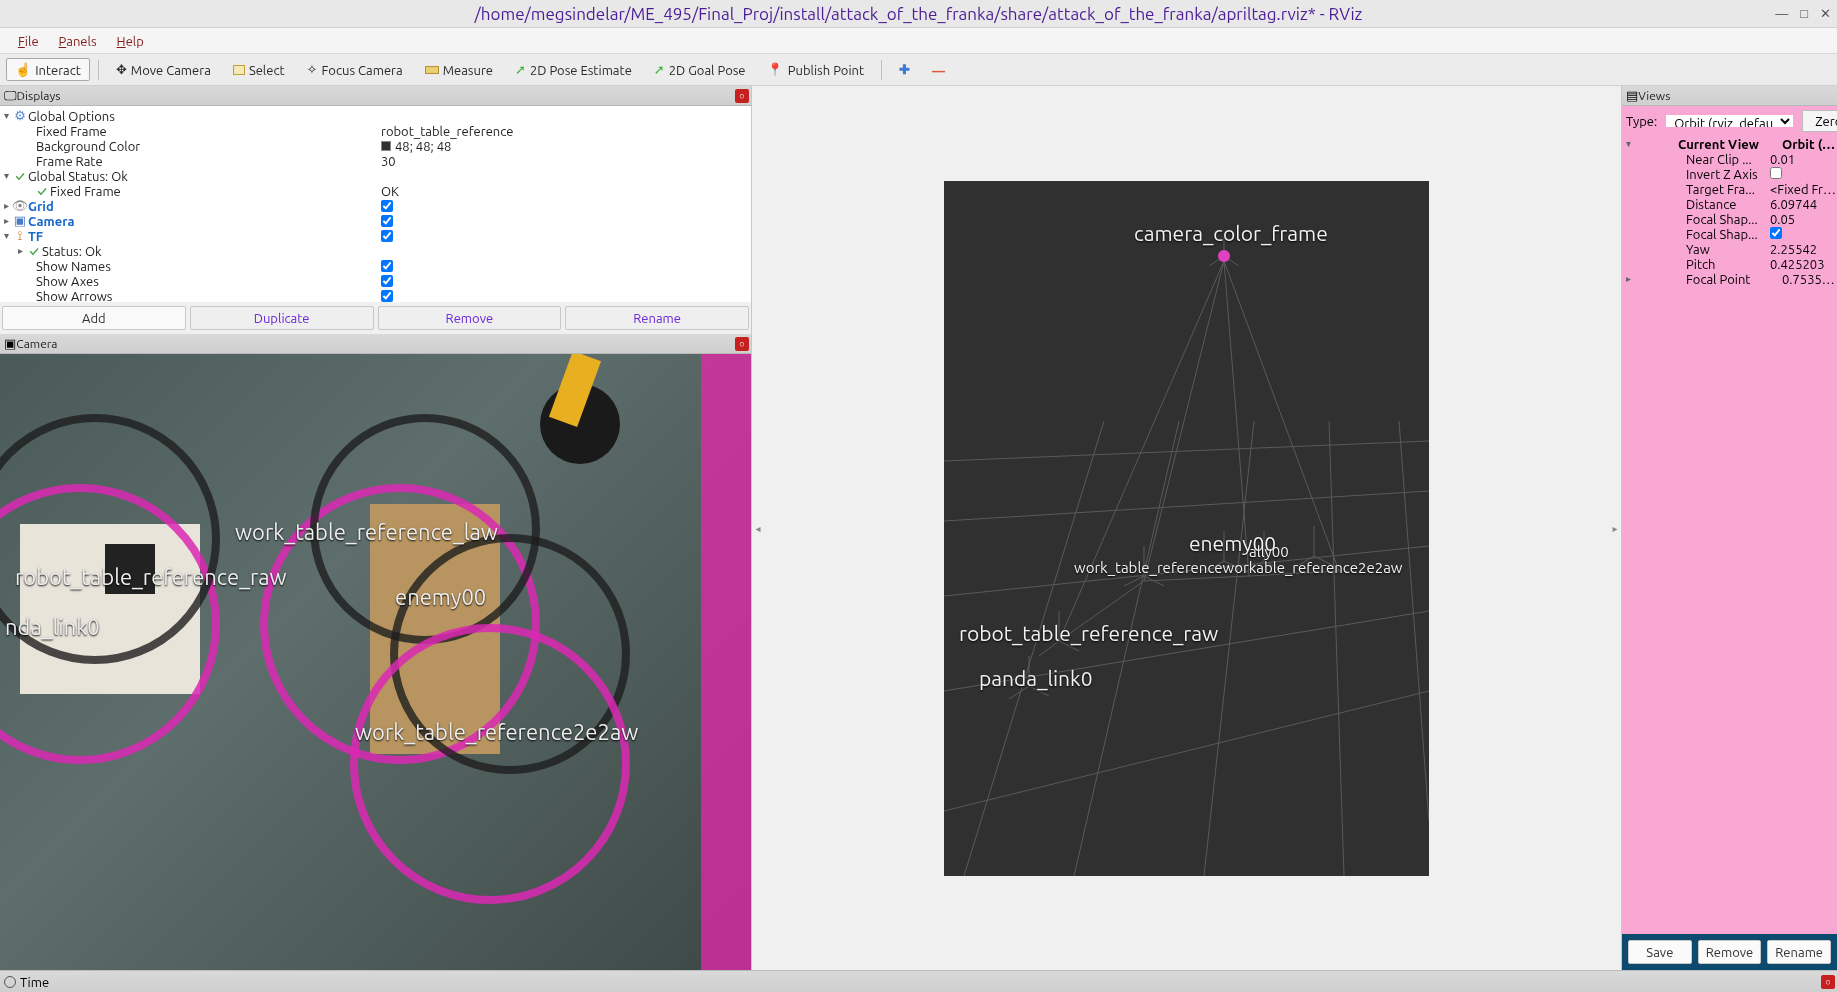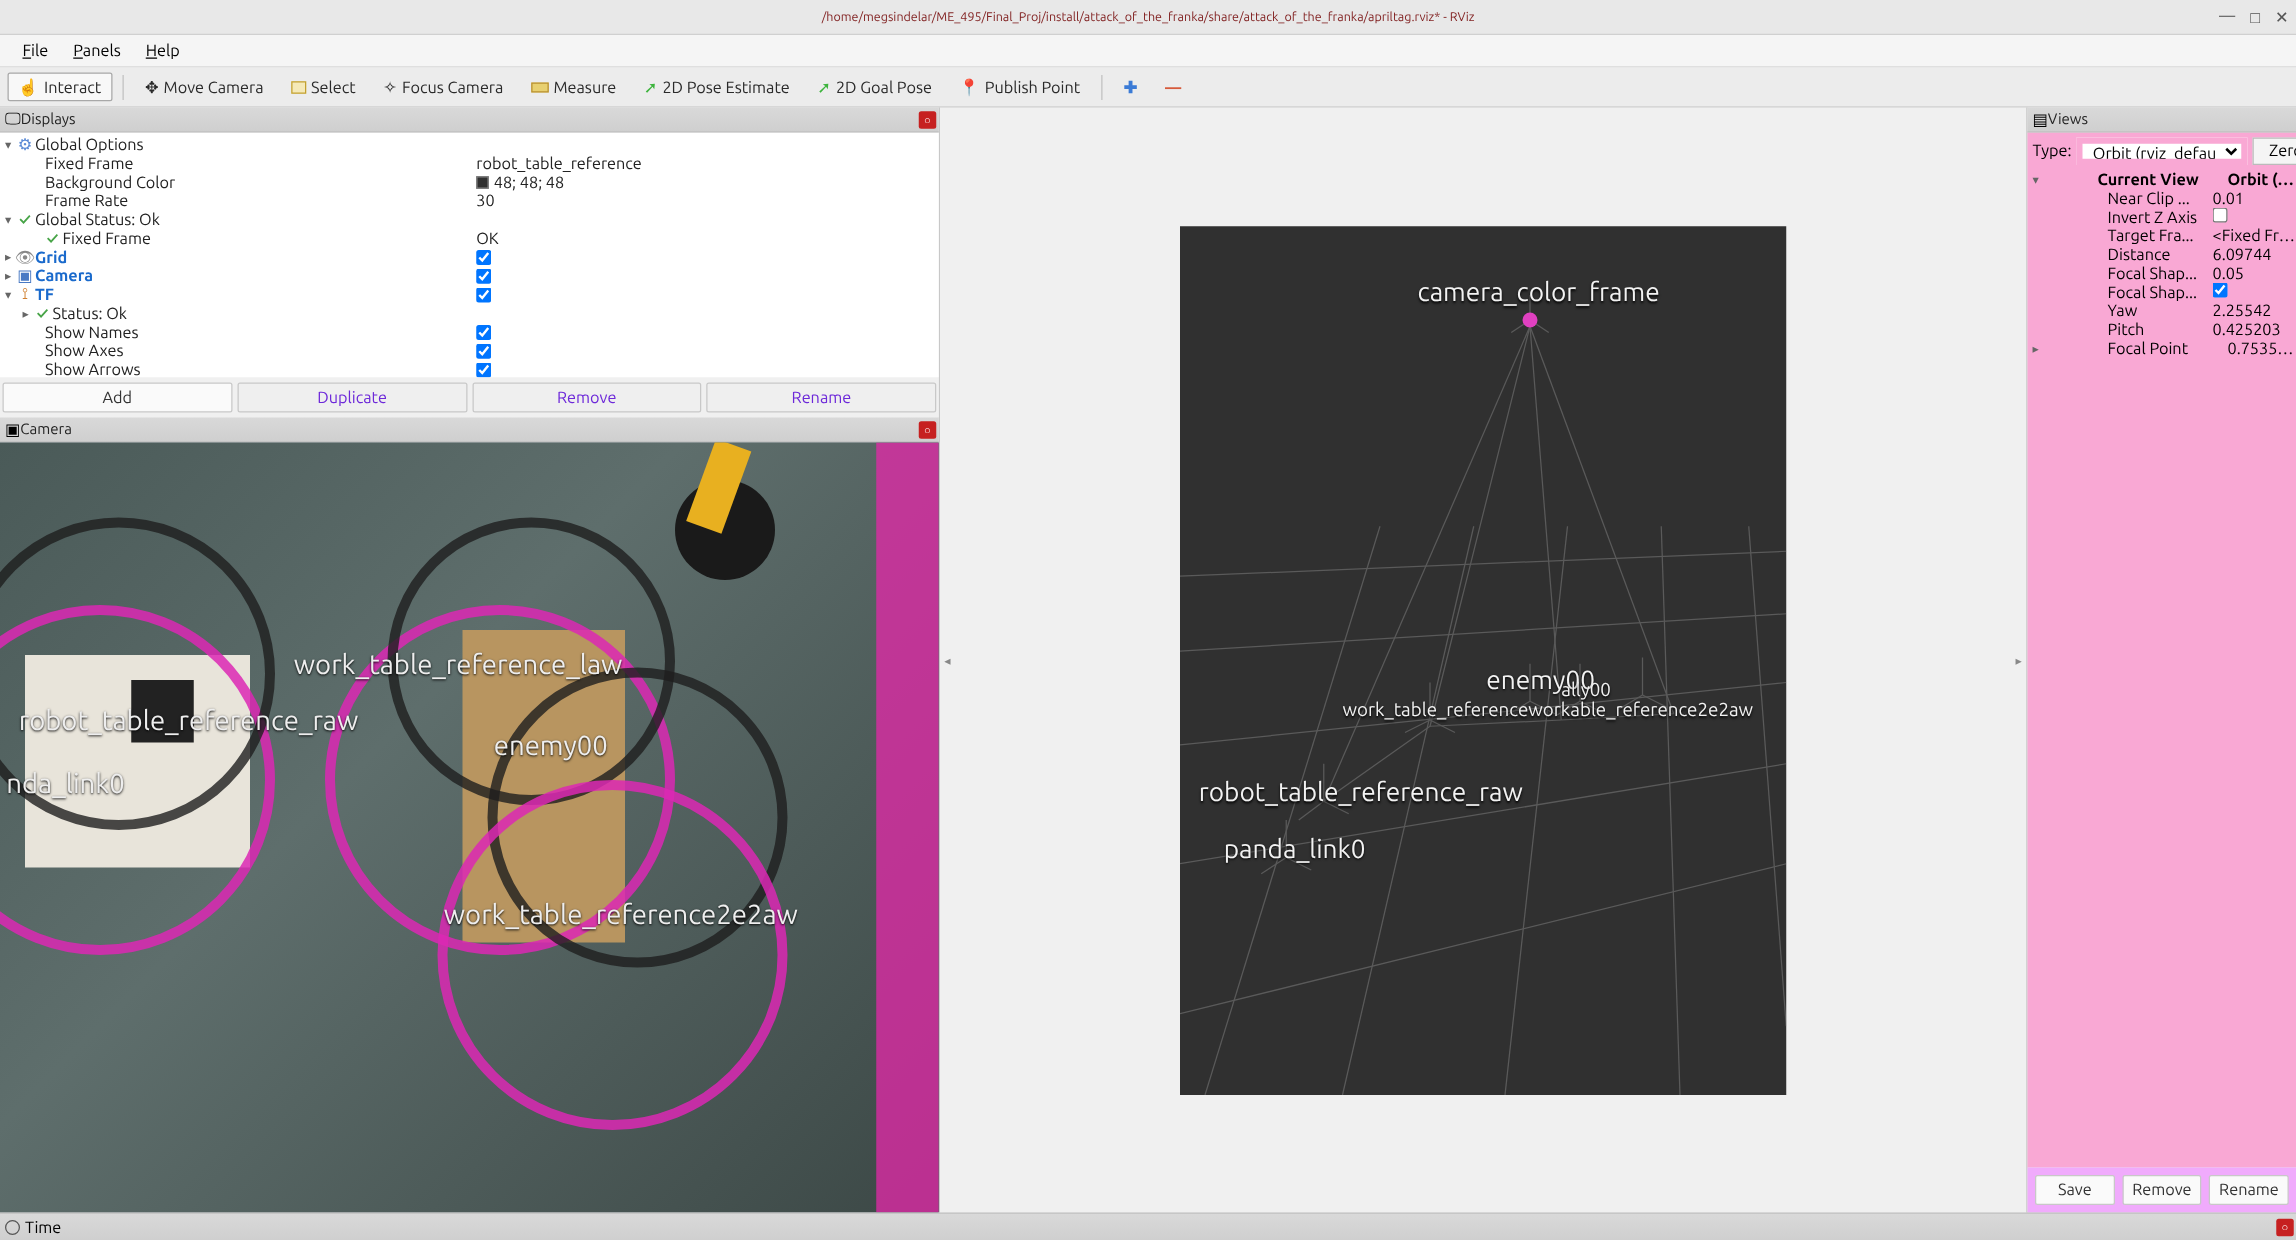--- a/index.html
+++ b/index.html
@@ -1,24 +1,24 @@
 <!DOCTYPE html>
 <html><head>
 <meta charset="utf-8">
 <style>
 * { box-sizing: border-box; margin: 0; padding: 0; font-family: "Ubuntu", "Segoe UI", sans-serif; font-size: 13px; }
 body { background: #f0f0f0; width: 1837px; height: 992px; overflow: hidden; display: flex; flex-direction: column; }
 
 .titlebar { height: 28px; background: #e8e8e8; display: flex; align-items: center; justify-content: center; position: relative; border-bottom: 1px solid #d0d0d0; }
-.titlebar-text { color: #7f1d1d; font-size: 10px; }
+.titlebar-text { color: #4c1d95; font-size: 17px; }
 .window-controls { position: absolute; right: 6px; display: flex; gap: 12px; color: #555; }
 .window-controls span { cursor: pointer; }
 
 .menubar { height: 26px; background: #f5f5f5; display: flex; align-items: center; padding: 0 8px; border-bottom: 1px solid #d8d8d8; }
-.menu-item { padding: 4px 10px; color: #000000; cursor: pointer; }
+.menu-item { padding: 4px 10px; color: #7f1d1d; cursor: pointer; }
 .menu-item u { text-decoration: underline; }
 
 .toolbar { height: 32px; background: #ececec; display: flex; align-items: center; padding: 0 6px; gap: 4px; border-bottom: 1px solid #cfcfcf; }
 .tool-btn { display: flex; align-items: center; gap: 4px; padding: 3px 8px; border: 1px solid transparent; border-radius: 2px; cursor: pointer; color: #2a2a2a; }
 .tool-btn.active { border: 1px solid #a8a8a8; background: #f8f8f8; }
 .tool-sep { width: 1px; height: 20px; background: #c0c0c0; margin: 0 4px; }
 .tool-plus { color: #3b7bd6; font-weight: bold; }
 .tool-minus { color: #d65a3b; font-weight: bold; }
 
 .main-area { flex: 1; display: flex; min-height: 0; }
@@ -74,21 +74,21 @@
 .views-body { background: #f9a8d4; flex: 1; }
 .views-top { display: flex; align-items: center; padding: 4px; gap: 4px; }
 .views-select { flex: 1; height: 22px; border: 5px solid #f9a8d4; background: #fff; padding: 0 4px; }
 .views-zero { height: 22px; padding: 0 12px; border: 1px solid #bbb; background: #f5f5f5; cursor: pointer; }
 .props-row { display: flex; height: 15px; align-items: center; padding-left: 4px; }
 .props-key { width: 104px; overflow: hidden; text-overflow: ellipsis; white-space: nowrap; margin-left: 40px; }
 .props-val { flex: 1; overflow: hidden; text-overflow: ellipsis; white-space: nowrap; }
 .props-row.bold .props-key, .props-row.bold .props-val { font-weight: bold; }
 .props-row.sub .props-key { padding-left: 20px; width: 104px; }
 
-.right-btns { display: flex; gap: 6px; padding: 6px; background: #f0abfc; align-items: flex-end; }
+.right-btns { display: flex; gap: 6px; padding: 6px; background: #0c4a6e; align-items: flex-end; }
 .right-btns .panel-btn { flex: 1; }
 
 .time-bar { height: 22px; background: linear-gradient(#d9d9d9,#cfcfcf); display: flex; align-items: center; padding: 0 4px; border-top: 1px solid #bbb; position: relative; }
 .time-bar .panel-close { right: 2px; }
 .clock-icon { width: 12px; height: 12px; border: 1px solid #555; border-radius: 50%; margin-right: 4px; position: relative; }
 </style>
 </head>
 <body>
 
 <div class="titlebar">

